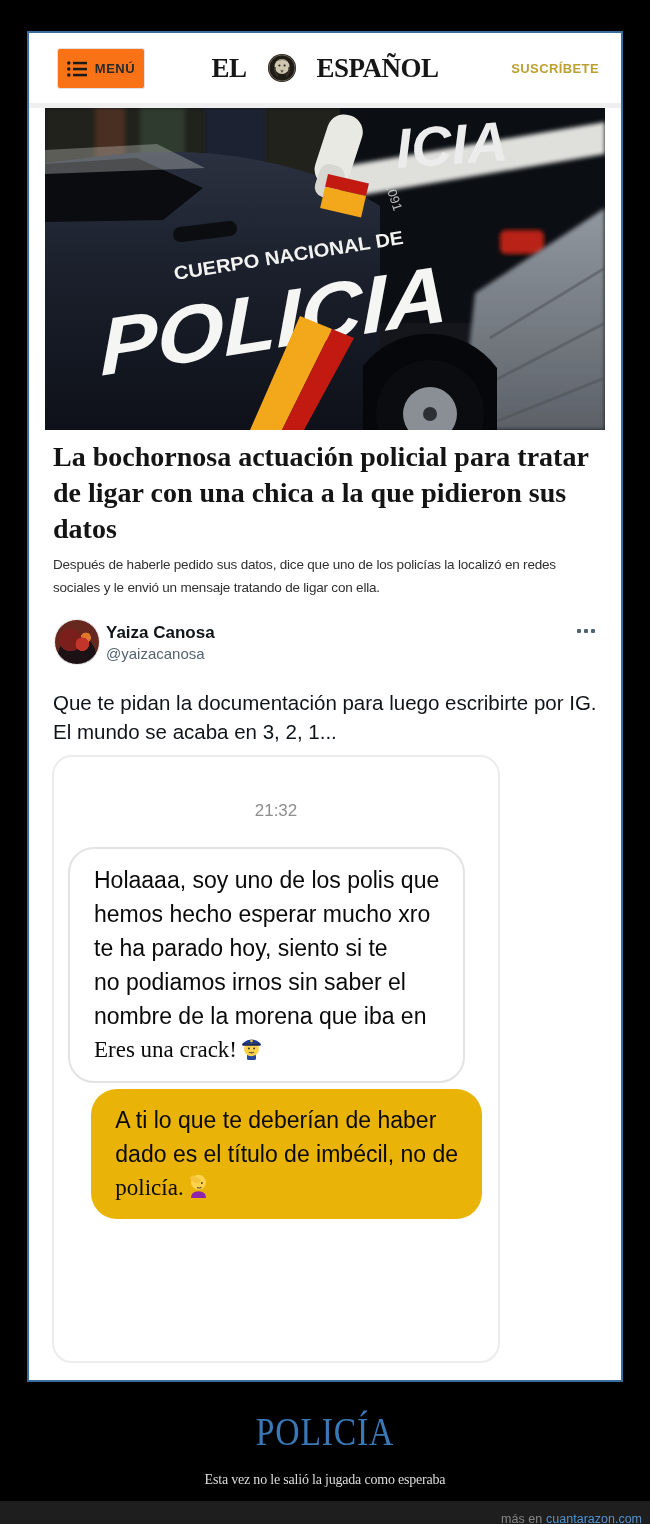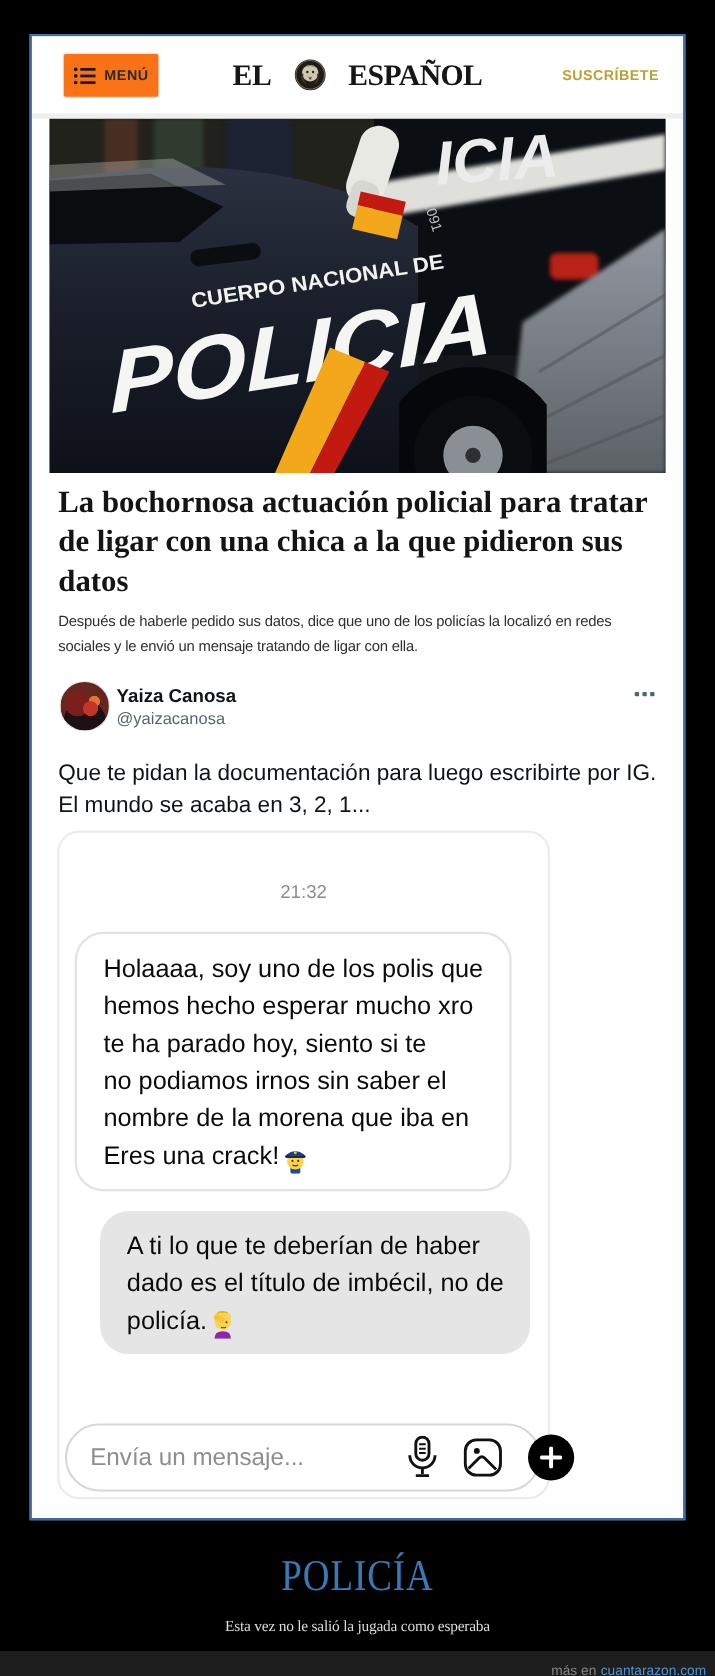--- a/index.html
+++ b/index.html
@@ -42,23 +42,23 @@
   .t-handle { position:absolute; left:77px; top:612px; font-size:15px; color:#536471; }
   .t-more { position:absolute; right:26px; top:596px; display:flex; gap:3px; cursor:pointer; }
   .t-more i { width:4px; height:4px; background:#536471; border-radius:1px; }
   .t-text { position:absolute; left:24px; top:655px; width:545px; font-size:20.5px; line-height:29px; color:#0f1419; }
 
   
   .dm { position:absolute; left:23px; top:722px; width:448px; height:608px; border:2px solid #ececec; border-radius:20px; background:#fff; }
   .dm-ts { margin-top:44px; text-align:center; font-size:17px; color:#8d8d8d; }
   .bubble { font-size:23px; line-height:34px; color:#0a0a0a; border-radius:26px; padding:14px 24px; width:max-content; }
   .b-in  { margin:26px 0 0 14px; background:#fff; border:2px solid #e3e3e3; }
-  .b-out { margin:18px 16px 0 auto; background:#e5e5e5; }
+  .b-out { margin:6px 16px 0 auto; background:#eab308; }
   .bubble span { display:block; }
-  .b-line-emoji { display:flex !important; align-items:flex-end; gap:1px; }
+  .b-line-emoji { display:flex !important; align-items:flex-start; gap:1px;font-family:Liberation Serif, serif; }
   .pill { position:absolute; left:5px; right:6px; bottom:5px; height:62px; border:2px solid #d8d8d8; border-radius:32px;
           display:flex; align-items:center; padding:0 16px 0 18px; background:#fff; }
   .caret { width:3px; height:30px; background:#85cdf0; border-radius:2px; margin-right:3px; }
   .pill input { flex:1; border:none; outline:none; font-size:22px; color:#262626; background:transparent;
                 font-family:"Liberation Sans", sans-serif; }
   .pill input::placeholder { color:#8e8e8e; }
   .pill-icons { display:flex; align-items:center; gap:22px; }
   .plus-circle { width:42px; height:42px; border-radius:50%; background:#000; display:flex; align-items:center; justify-content:center; cursor:pointer;}
 
   
@@ -216,42 +216,20 @@
             <path d="M8,36 Q8,27 18,27 Q28,27 28,36 Z" fill="#8e24aa"></path>
             <circle cx="18" cy="15" r="10" fill="#fcd34b"></circle>
             <path d="M8,12 Q10,4 18,5 Q27,4 28,12 L28,9 Q24,2 18,2.5 Q12,2 8,9 Z" fill="#e8b411"></path>
             <circle cx="22.5" cy="16" r="1.2" fill="#42342a"></circle>
             <path d="M16,22 Q19,23.5 22,22" stroke="#42342a" stroke-width="1.3" fill="none"></path>
             <rect x="7" y="8" width="14" height="7" rx="3.5" fill="#f6c43c" transform="rotate(28 14 11)"></rect>
           </svg>
         </span>
       </div>
 
-      <div class="pill">
-        <div class="caret"></div>
-        <input type="text" placeholder="Envía un mensaje..." style="">
-        <div class="pill-icons">
-          <svg width="28" height="40" viewBox="0 0 28 40">
-            <rect x="8" y="1.5" width="12" height="21" rx="6" fill="none" stroke="#111" stroke-width="2.6"></rect>
-            <path d="M11,8 h6 M11,12 h6 M11,16 h6" stroke="#111" stroke-width="1.8"></path>
-            <path d="M2.5,18 a11.5,11.5 0 0 0 23,0" fill="none" stroke="#111" stroke-width="2.6"></path>
-            <path d="M14,30 v5 M8,36.5 h12" stroke="#111" stroke-width="2.6"></path>
-          </svg>
-          <svg width="38" height="38" viewBox="0 0 38 38">
-            <rect x="3" y="3" width="32" height="32" rx="10" fill="none" stroke="#111" stroke-width="2.6"></rect>
-            <circle cx="13.5" cy="13" r="2.7" fill="#111"></circle>
-            <path d="M6,29 L15.5,19.5 C17,18 19,18 20.5,19.5 L31,30" fill="none" stroke="#111" stroke-width="2.6"></path>
-          </svg>
-          <div class="plus-circle">
-            <svg width="20" height="20" viewBox="0 0 20 20">
-              <path d="M10,1.5 V18.5 M1.5,10 H18.5" stroke="#fff" stroke-width="3.6" stroke-linecap="round"></path>
-            </svg>
-          </div>
-        </div>
-      </div>
     </div>
   </div>
 
   <div class="cap-title">POLICÍA</div>
   <div class="cap-sub">Esta vez no le salió la jugada como esperaba</div>
   <div class="wm-bar">
     <span class="pre">más en</span>
     <span class="site">cuantarazon.com</span>
   </div>
 

